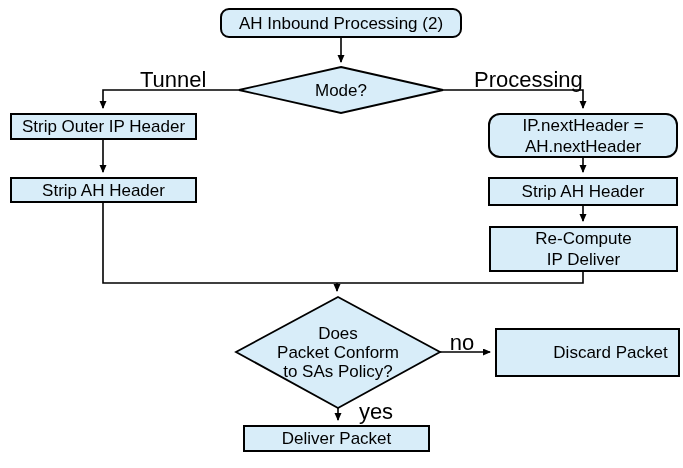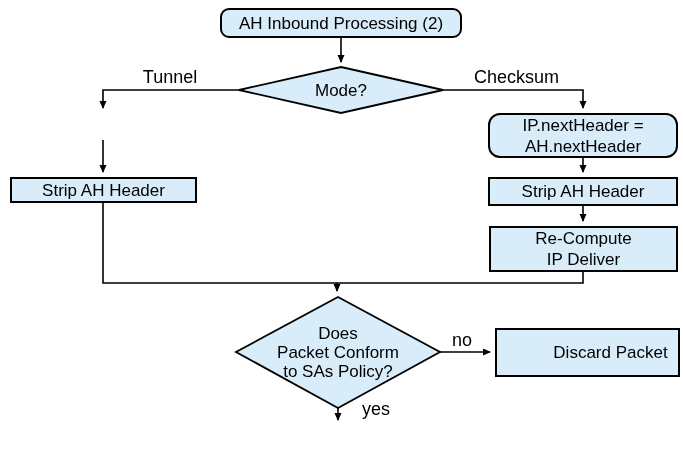--- a/index.html
+++ b/index.html
@@ -54,21 +54,21 @@
     justify-content: center;
     text-align: center;
     font-size: 17px;
     line-height: 19px;
     color: #000000;
     white-space: pre-line;
     pointer-events: none;
   }
   .edge-label {
     position: absolute;
-    font-size: 18px;
+    font-size: 22px;
     color: #000000;
     text-align: center;
   }
 </style>
 </head>
 <body>
 
 <div class="canvas">
 
   <svg class="wires" viewBox="0 0 683 468" xmlns="http://www.w3.org/2000/svg">
@@ -97,41 +97,43 @@
 
     <polygon class="diamond" points="338,297 440,352 338,408 236,352"></polygon>
 
     <line x1="440" y1="352" x2="490" y2="352" marker-end="url(#arrow)"></line>
 
     <line x1="338" y1="408" x2="338" y2="420" marker-end="url(#arrow)"></line>
   </svg>
 
   <div class="node rounded" style="left:220px; top:8px; width:242px; height:30px;">AH Inbound Processing (2)</div>
 
+  <div class="node" style="left:10px; top:113px; width:187px; height:27px;">Strip Outer IP Header</div>
 
   <div class="node" style="left:10px; top:177px; width:187px; height:26px;">Strip AH Header</div>
 
   <div class="node" style="left:488px; top:113px; width:190px; height:45px;border-radius:12px;">IP.nextHeader =
 AH.nextHeader</div>
 
   <div class="node" style="left:488px; top:177px; width:190px; height:29px;">Strip AH Header</div>
 
   <div class="node" style="left:489px; top:226px; width:189px; height:46px;">Re-Compute
 IP Deliver</div>
 
   <div class="node" style="left:495px; top:328px; width:185px; height:49px;padding-left:46px;">Discard Packet</div>
 
+  <div class="node" style="left:243px; top:425px; width:187px; height:27px;">Deliver Packet</div>
 
   <div class="diamond-label" style="left:241px; top:80px; width:200px; height:20px;text-align:right;">Mode?</div>
 
   <div class="diamond-label" style="left:238px; top:324px; width:200px; height:57px;">Does
 Packet Conform
 to SAs Policy?</div>
 
   <div class="edge-label" style="left:140px; top:67px; width:60px;">Tunnel</div>
 
-  <div class="edge-label" style="left:474px; top:67px; width:80px;">Checksum</div>
+  <div class="edge-label" style="left:474px; top:67px; width:80px;">Processing</div>
 
   <div class="edge-label" style="left:447px; top:330px; width:30px;">no</div>
 
   <div class="edge-label" style="left:357px; top:399px; width:38px;">yes</div>
 
 </div>
 
 </body></html>

